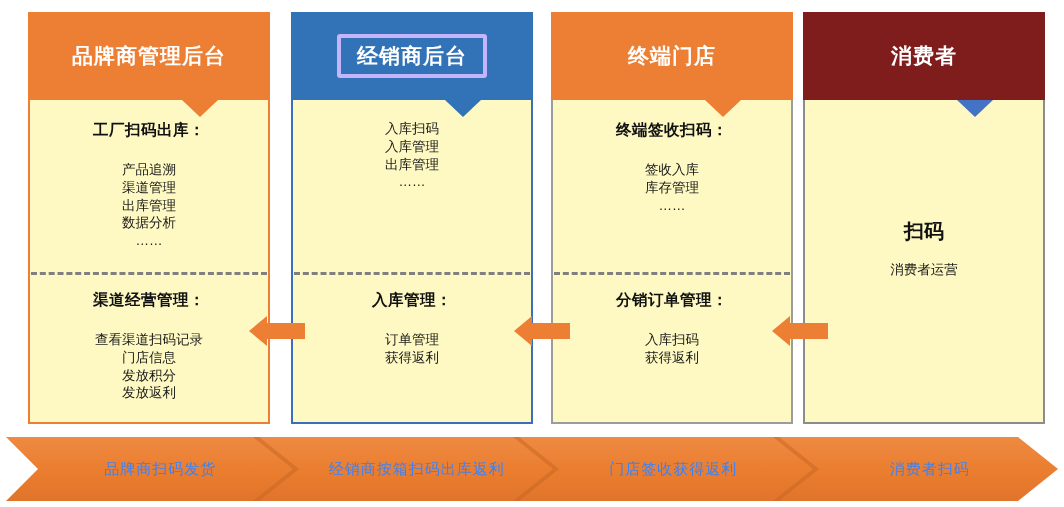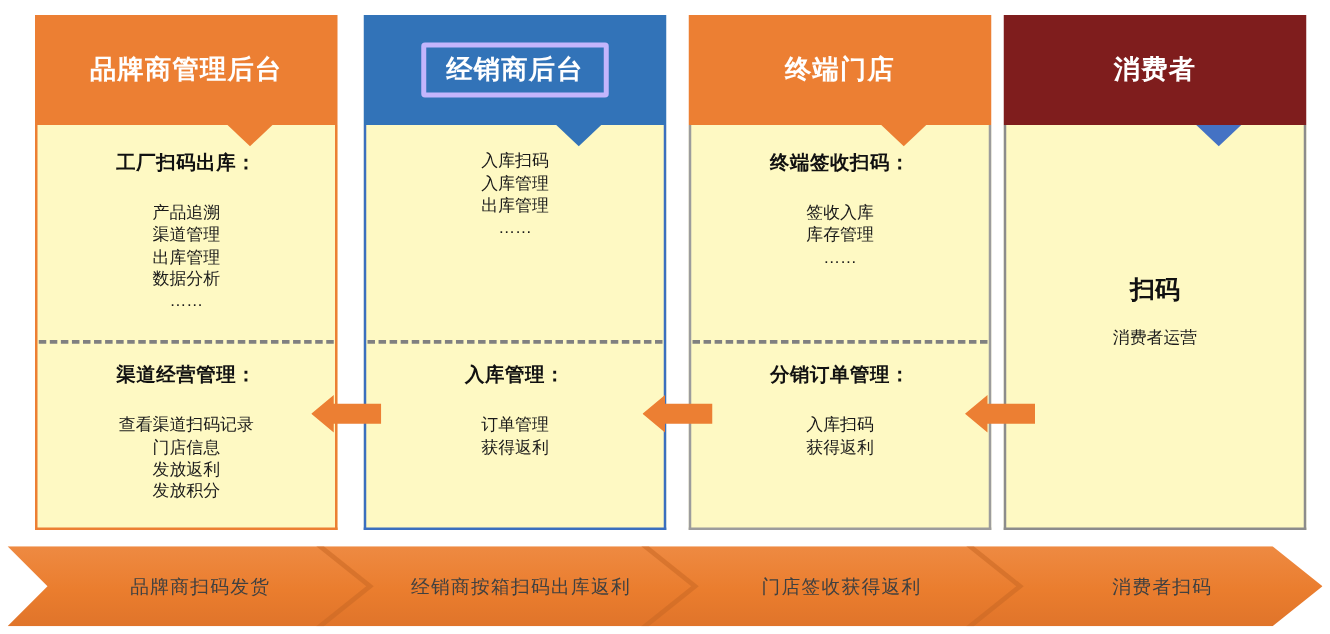--- a/index.html
+++ b/index.html
@@ -177,21 +177,21 @@
     position: absolute;
     left: 0; top: 0;
     width: 100%; height: 100%;
     display: flex;
   }
   .banner-labels .seg {
     flex: 1 1 0;
     display: flex;
     align-items: center;
     justify-content: center;
-    color: #404040;
+    color: #3b82f6;
     font-size: 15px;
     letter-spacing: 1px;
     white-space: nowrap;
   }
   .banner-labels .seg:first-child { padding-left: 26px; }
 </style>
 </head>
 <body>
 
 <div id="stage">
@@ -211,22 +211,22 @@
           <div>数据分析</div>
           <div>……</div>
         </div>
       </div>
       <div class="divider"></div>
       <div class="sec sec-bot">
         <div class="sec-title">渠道经营管理：</div>
         <div class="sec-list">
           <div>查看渠道扫码记录</div>
           <div>门店信息</div>
+          <div>发放积分</div>
           <div>发放返利</div>
-          <div>发放积分</div>
         </div>
       </div>
     </div>
   </div>
 
   <div class="col col-2 c2">
     <div class="col-head">
       <div class="title title-boxed">经销商后台</div>
     </div>
     <div class="notch"></div>

